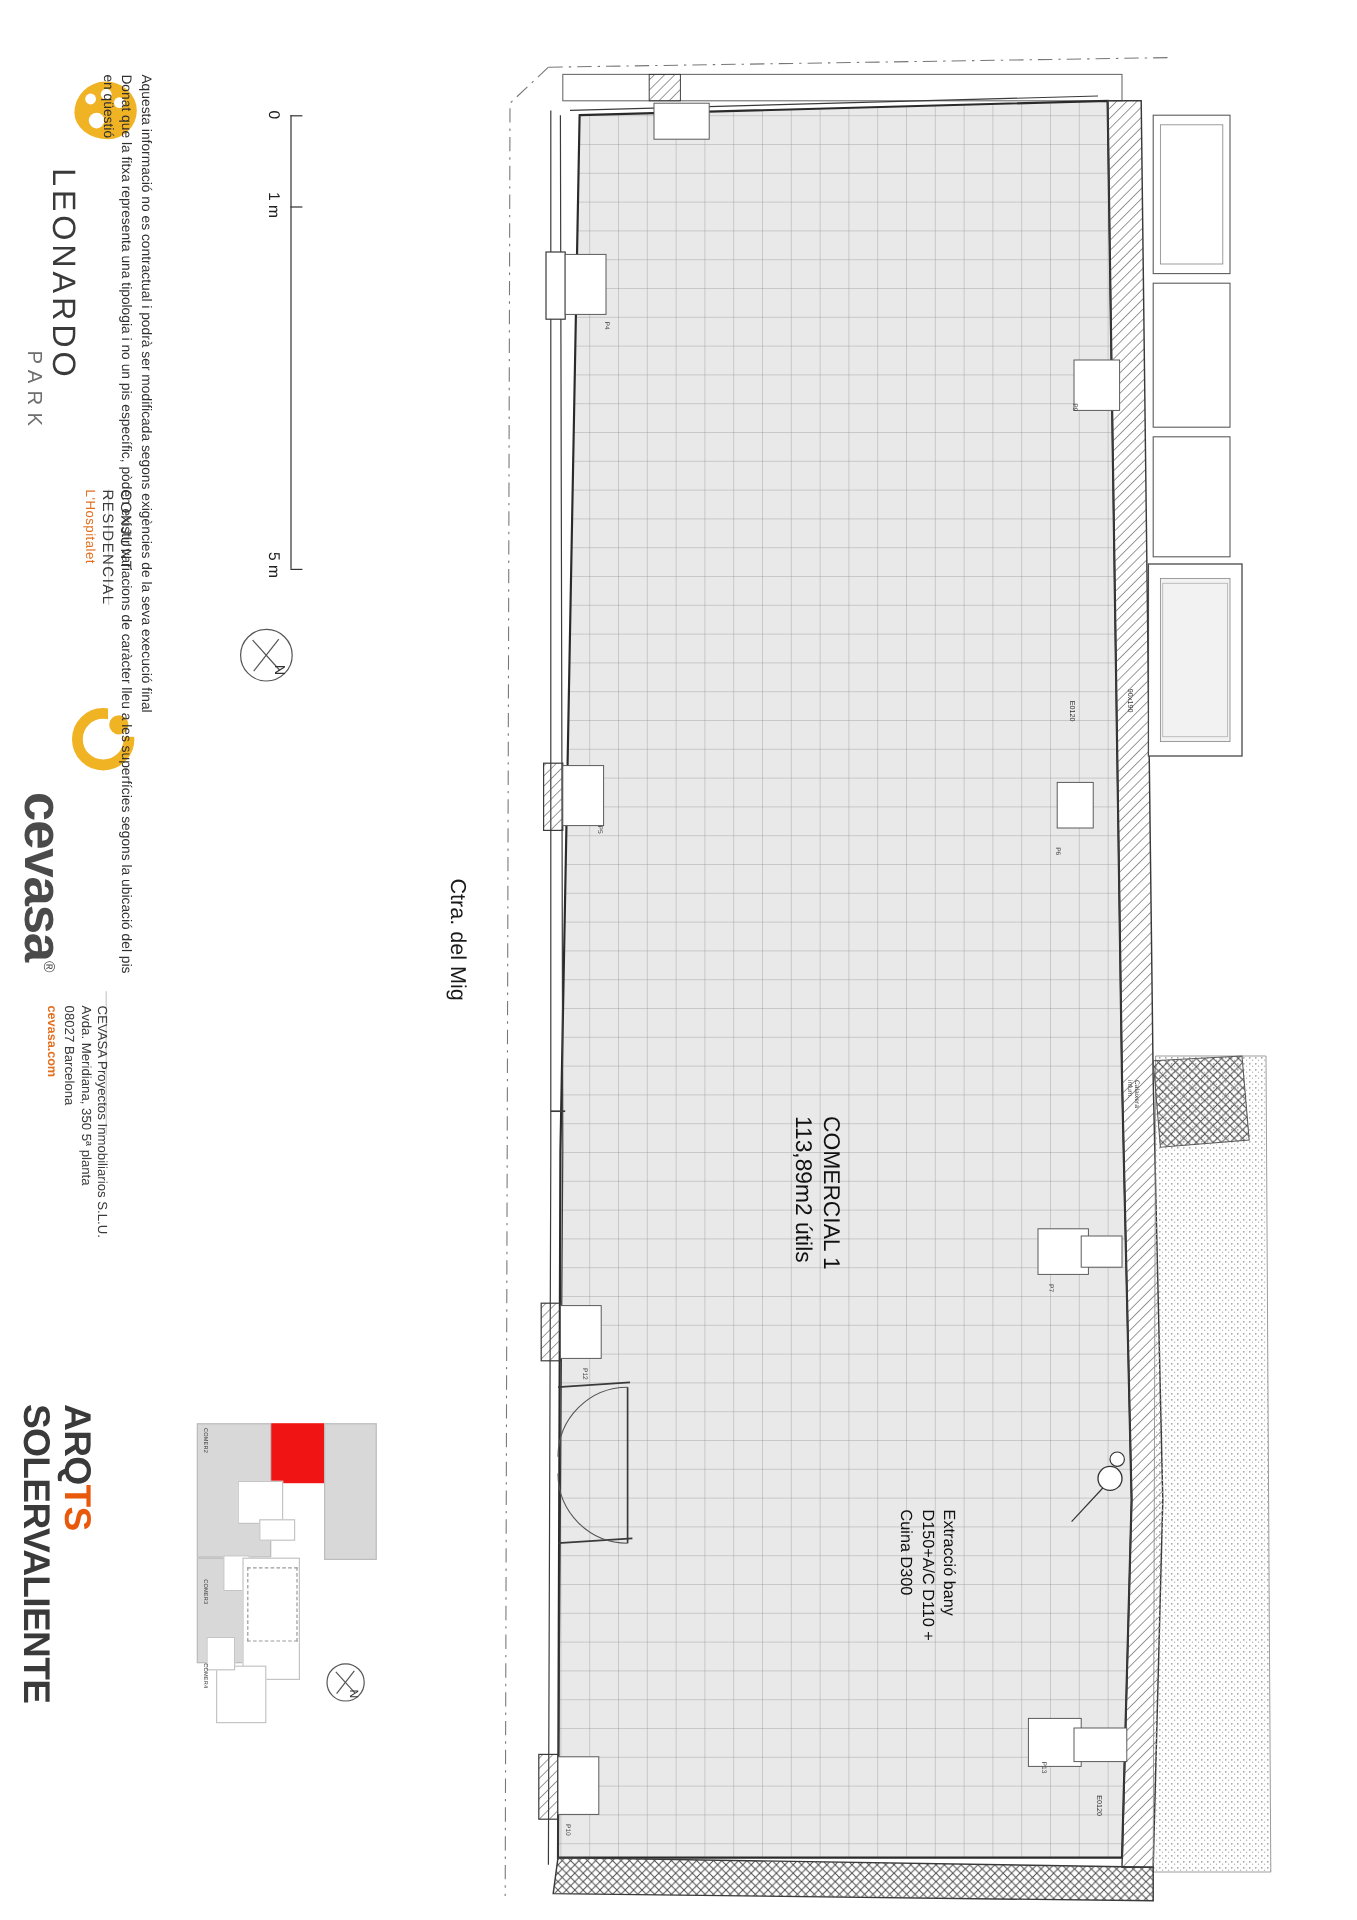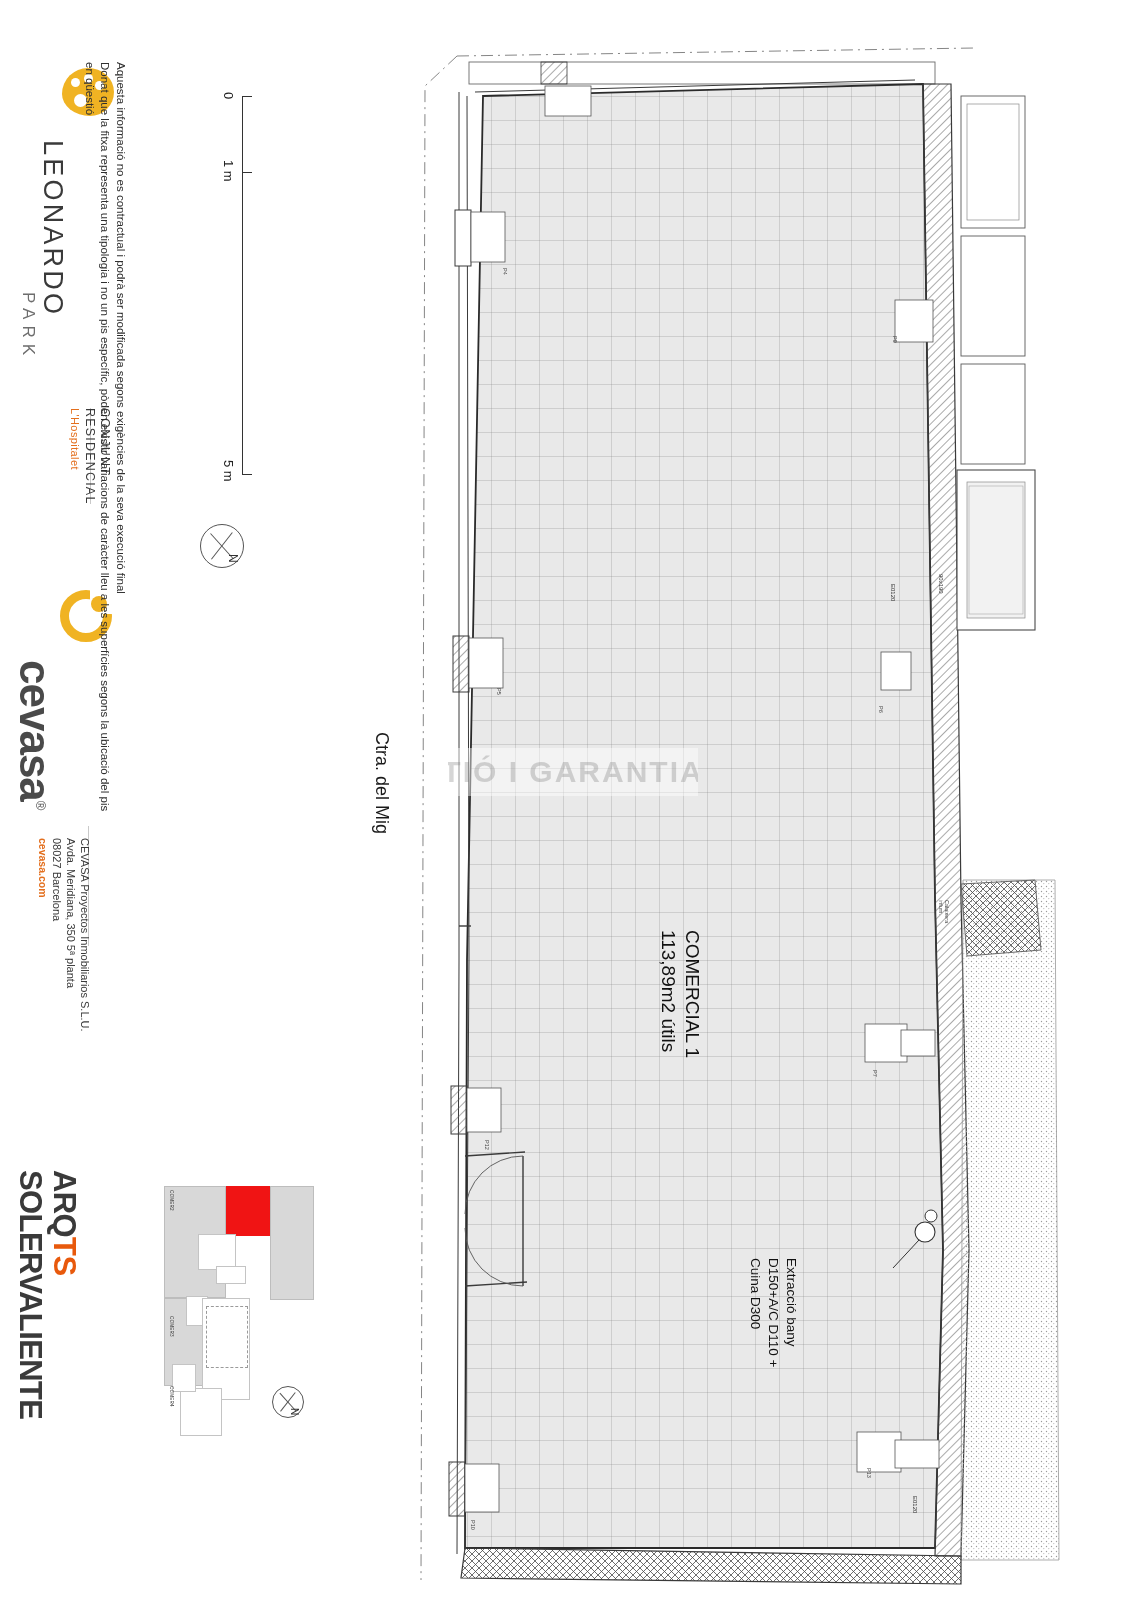--- a/index.html
+++ b/index.html
@@ -574,15 +574,14 @@
   <div class="tiny-tag" style="left:950px; top:900px;">Calaixera<br>infum.</div>
   <div class="tiny-tag" style="left:508px; top:268px;">P4</div>
   <div class="tiny-tag" style="left:502px; top:688px;">P5</div>
   <div class="tiny-tag" style="left:884px; top:706px;">P6</div>
   <div class="tiny-tag" style="left:878px; top:1070px;">P7</div>
   <div class="tiny-tag" style="left:898px; top:336px;">P9</div>
   <div class="tiny-tag" style="left:490px; top:1140px;">P12</div>
   <div class="tiny-tag" style="left:872px; top:1468px;">P13</div>
   <div class="tiny-tag" style="left:476px; top:1520px;">P10</div>
 
-  <div class="watermark">TIÓ I GARANTIA</div>
 
 </div>
 
 </body></html>

